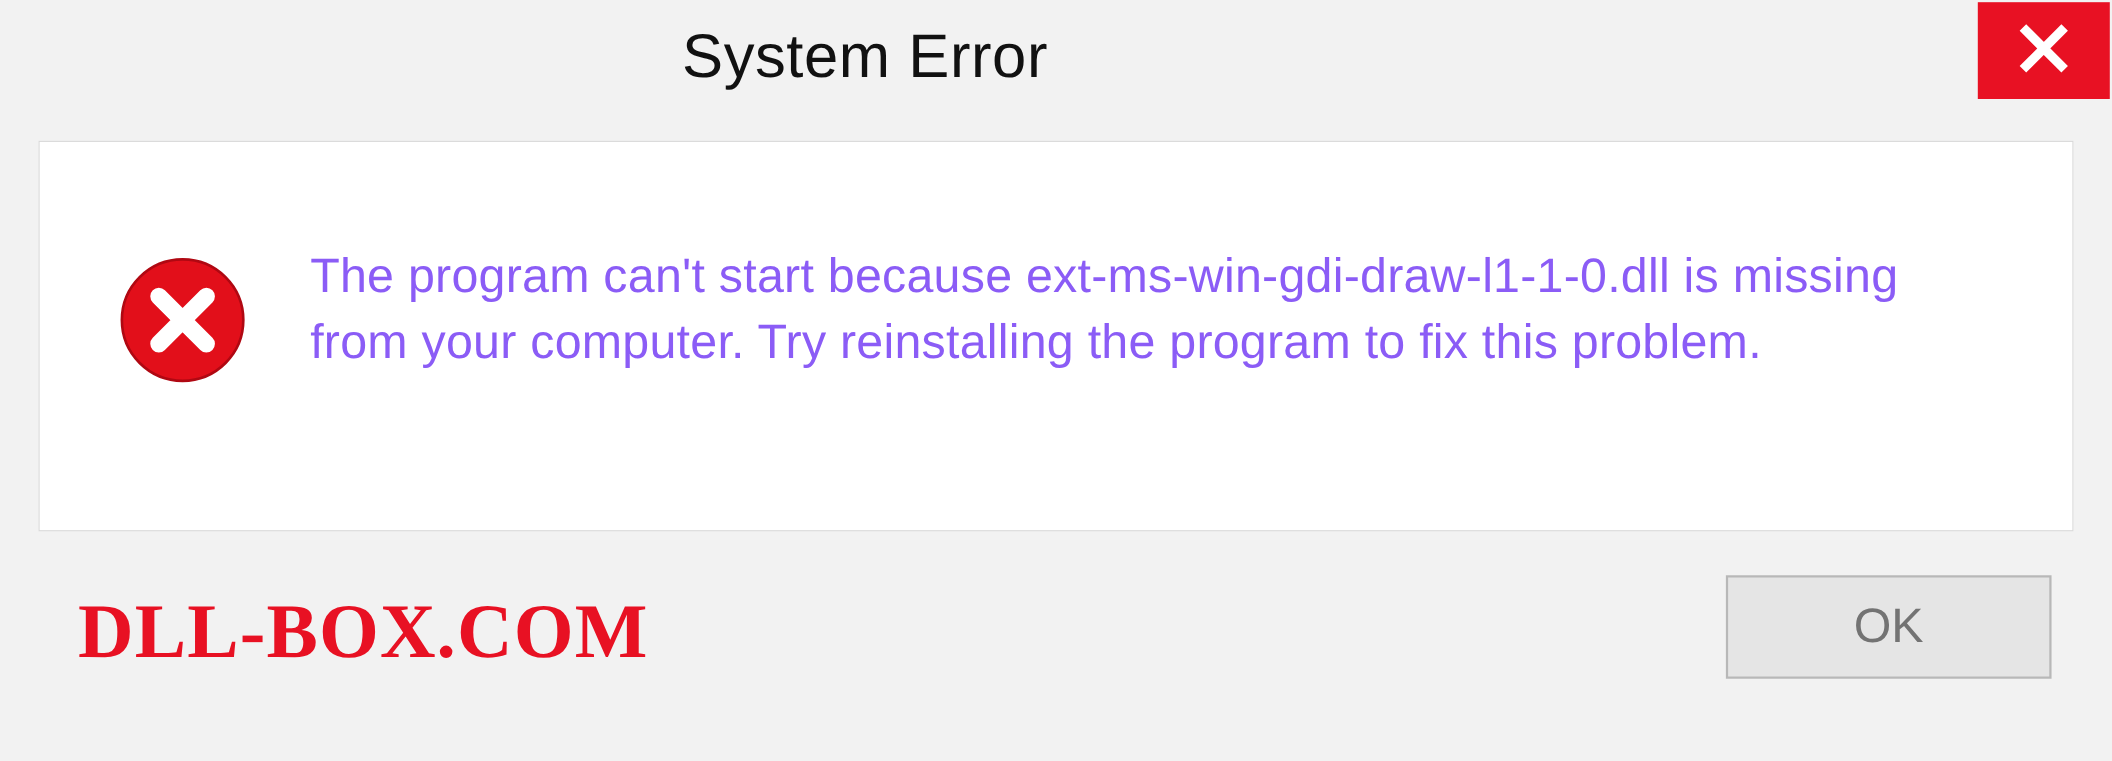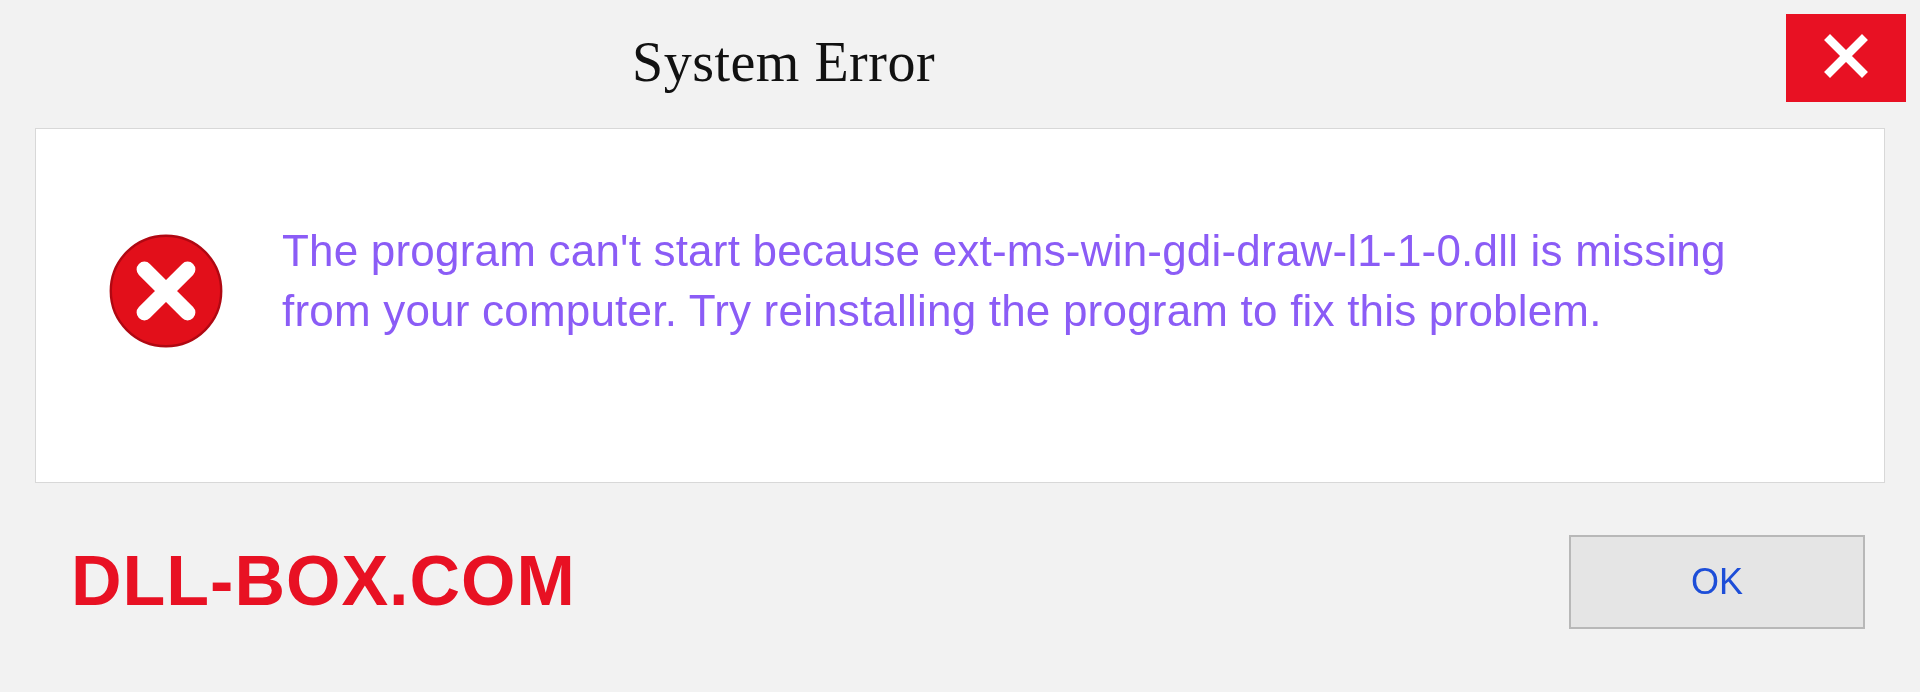--- a/index.html
+++ b/index.html
@@ -18,23 +18,22 @@
     .dialog-window {
       position: relative;
       width: 100%;
       height: 100%;
       background: #f2f2f2;
     }
     .titlebar {
       display: flex;
       justify-content: space-between;
       align-items: flex-start;
-      padding: 12px;
+      padding: 0;
       height: 100px;
-      font-family: Liberation Serif, serif;
     }
     .title-text {
       font-size: 56px;
       font-weight: 400;
       color: #111;
       padding-left: 620px;
       padding-top: 18px;
       letter-spacing: 0.5px;
     }
     .close-btn {
@@ -84,38 +83,38 @@
       display: flex;
       justify-content: space-between;
       align-items: center;
       margin: 40px 55px 0 35px;
     }
     .watermark {
       font-size: 70px;
       font-weight: 900;
       color: #e81123;
       letter-spacing: 1px;
-      font-family: Liberation Sans, sans-serif;
+      font-family: Liberation Serif, serif;
       margin-left: 36px;
       margin-top: 10px;
     }
     .ok-button {
       width: 296px;
       height: 94px;
       background: #e5e5e5;
       border: 2px solid #b8b8b8;
-      font-size: 36px;
-      color: #1d4ed8;
+      font-size: 44px;
+      color: #737373;
       font-family: "Segoe UI", Tahoma, Arial, sans-serif;
       font-weight: 400;
       cursor: pointer;
       display: flex;
       align-items: center;
       justify-content: center;
-      margin-top: 12px;
+      margin-top: 0;
     }
   </style>
 </head>
 <body>
 
 <div class="dialog-window">
 
   <div class="titlebar">
     <div class="title-text">System Error</div>
     <div class="close-btn">

